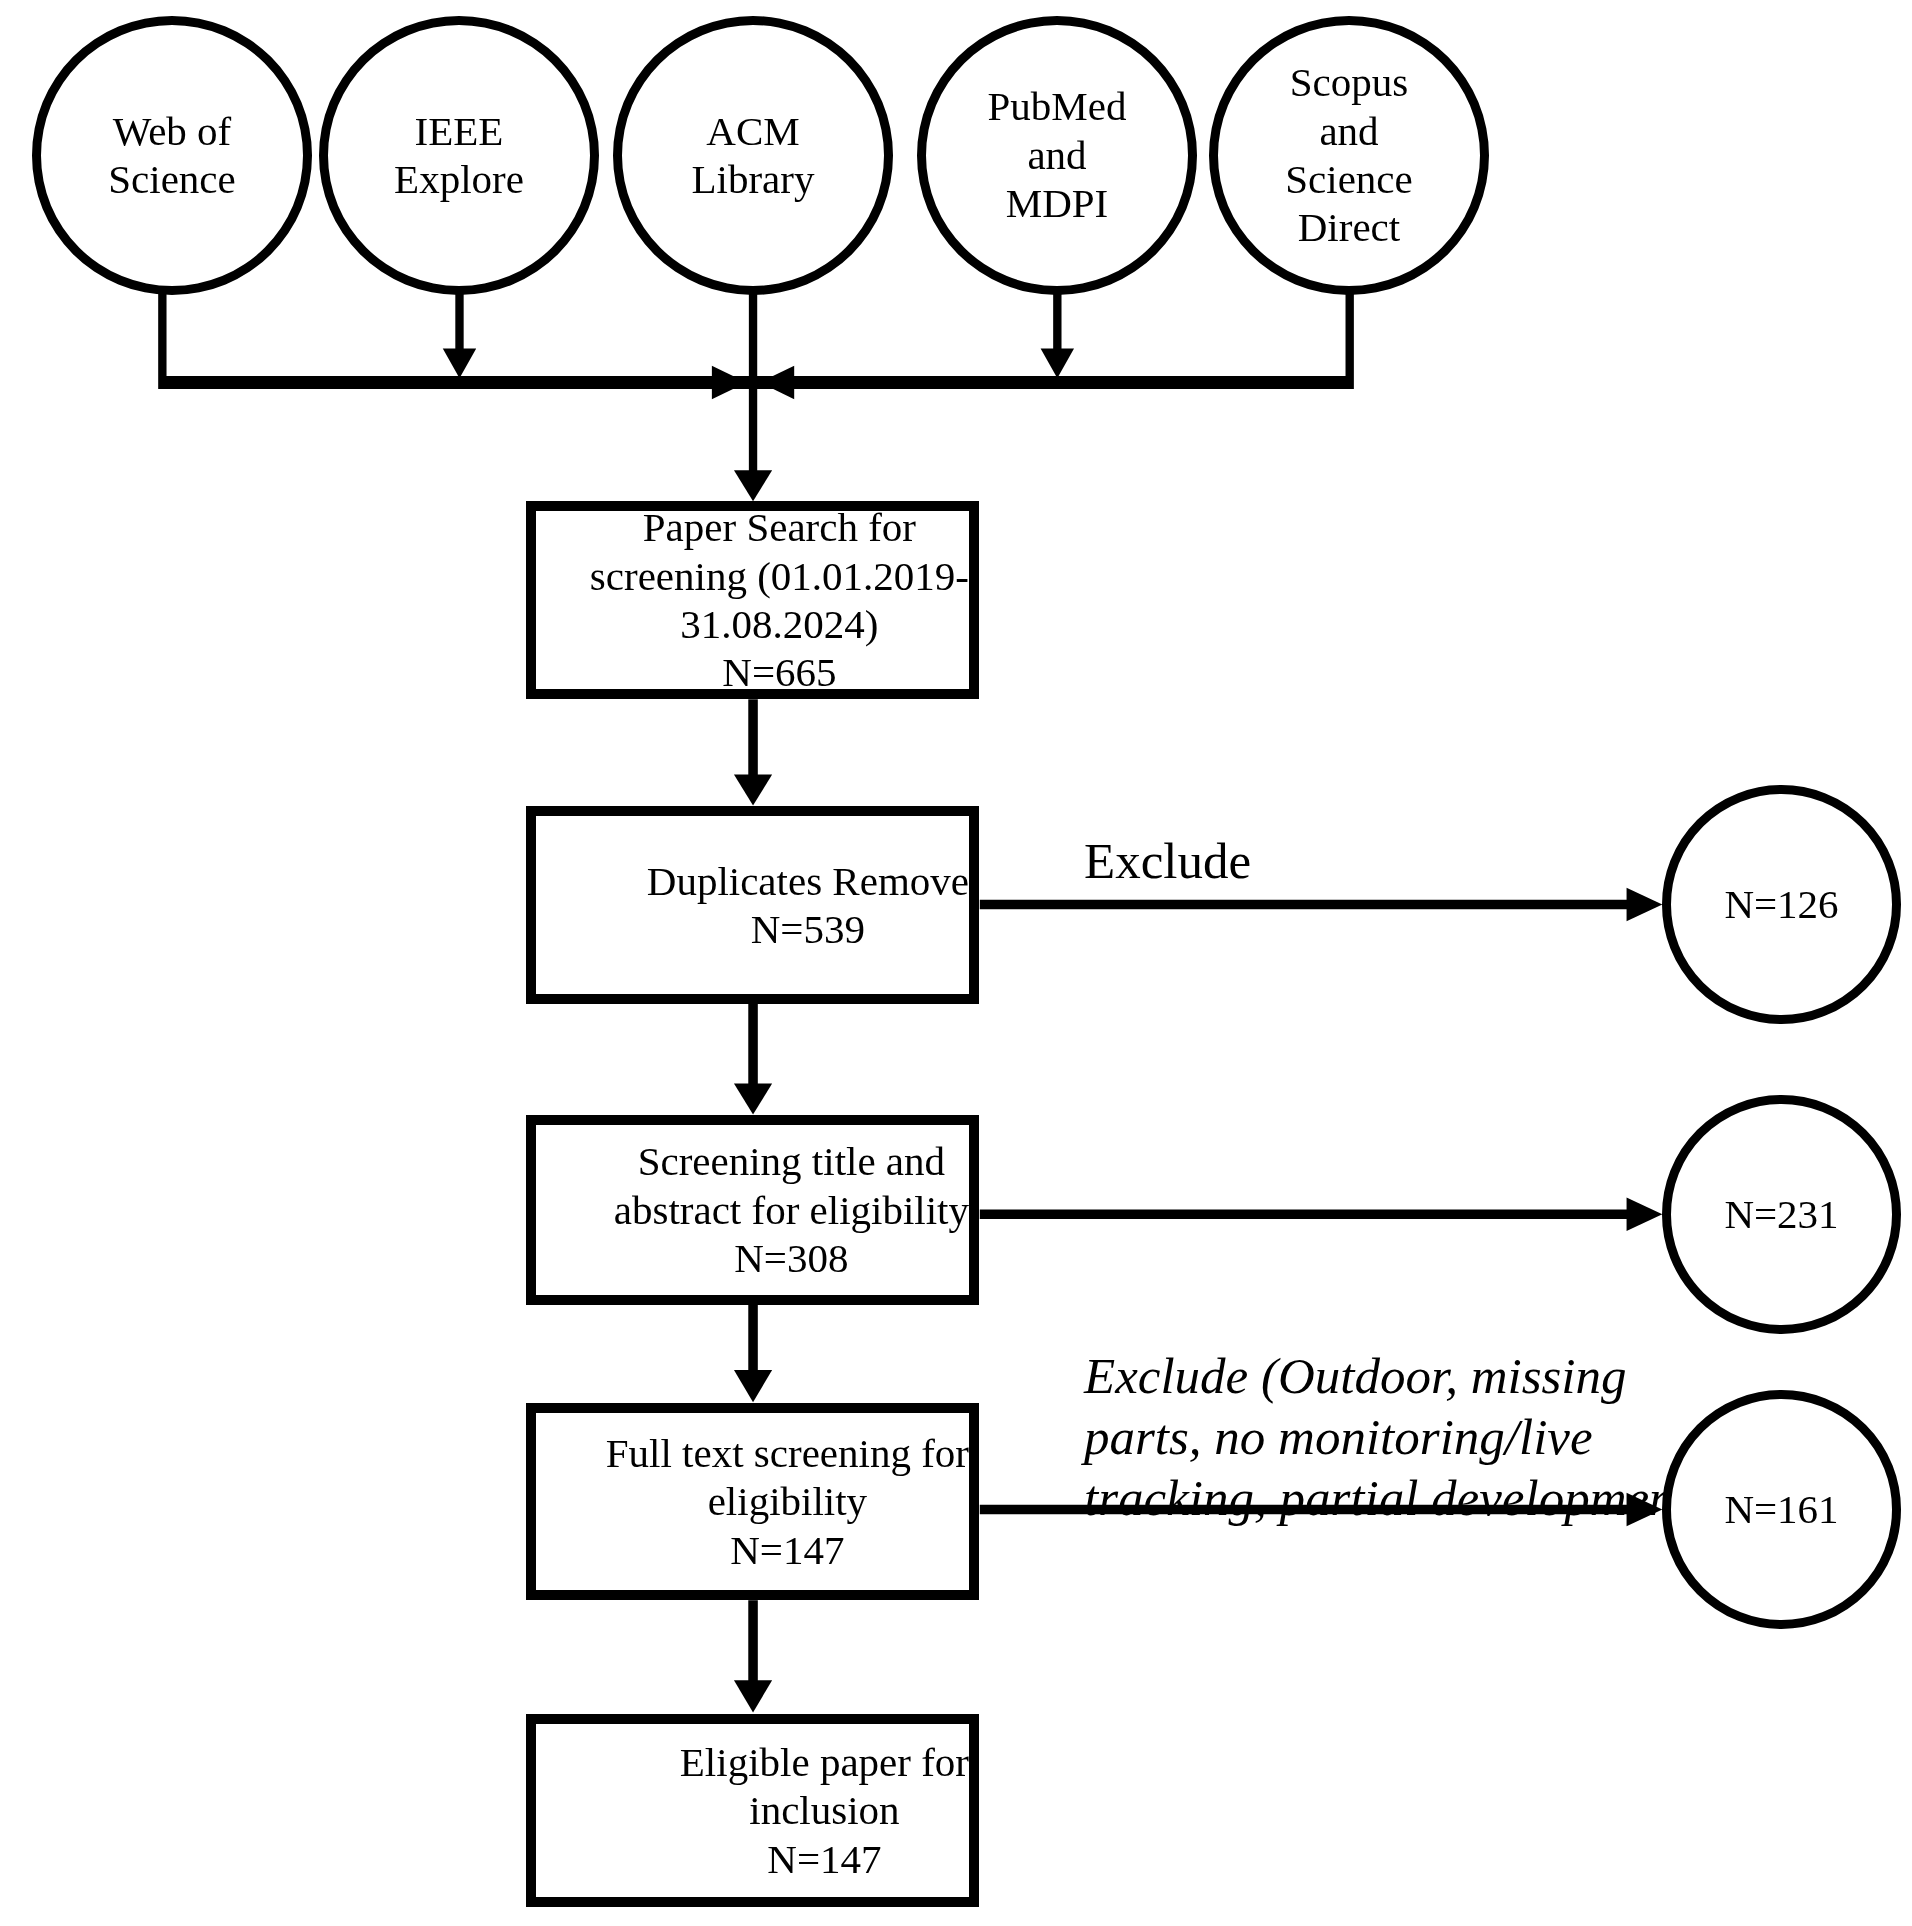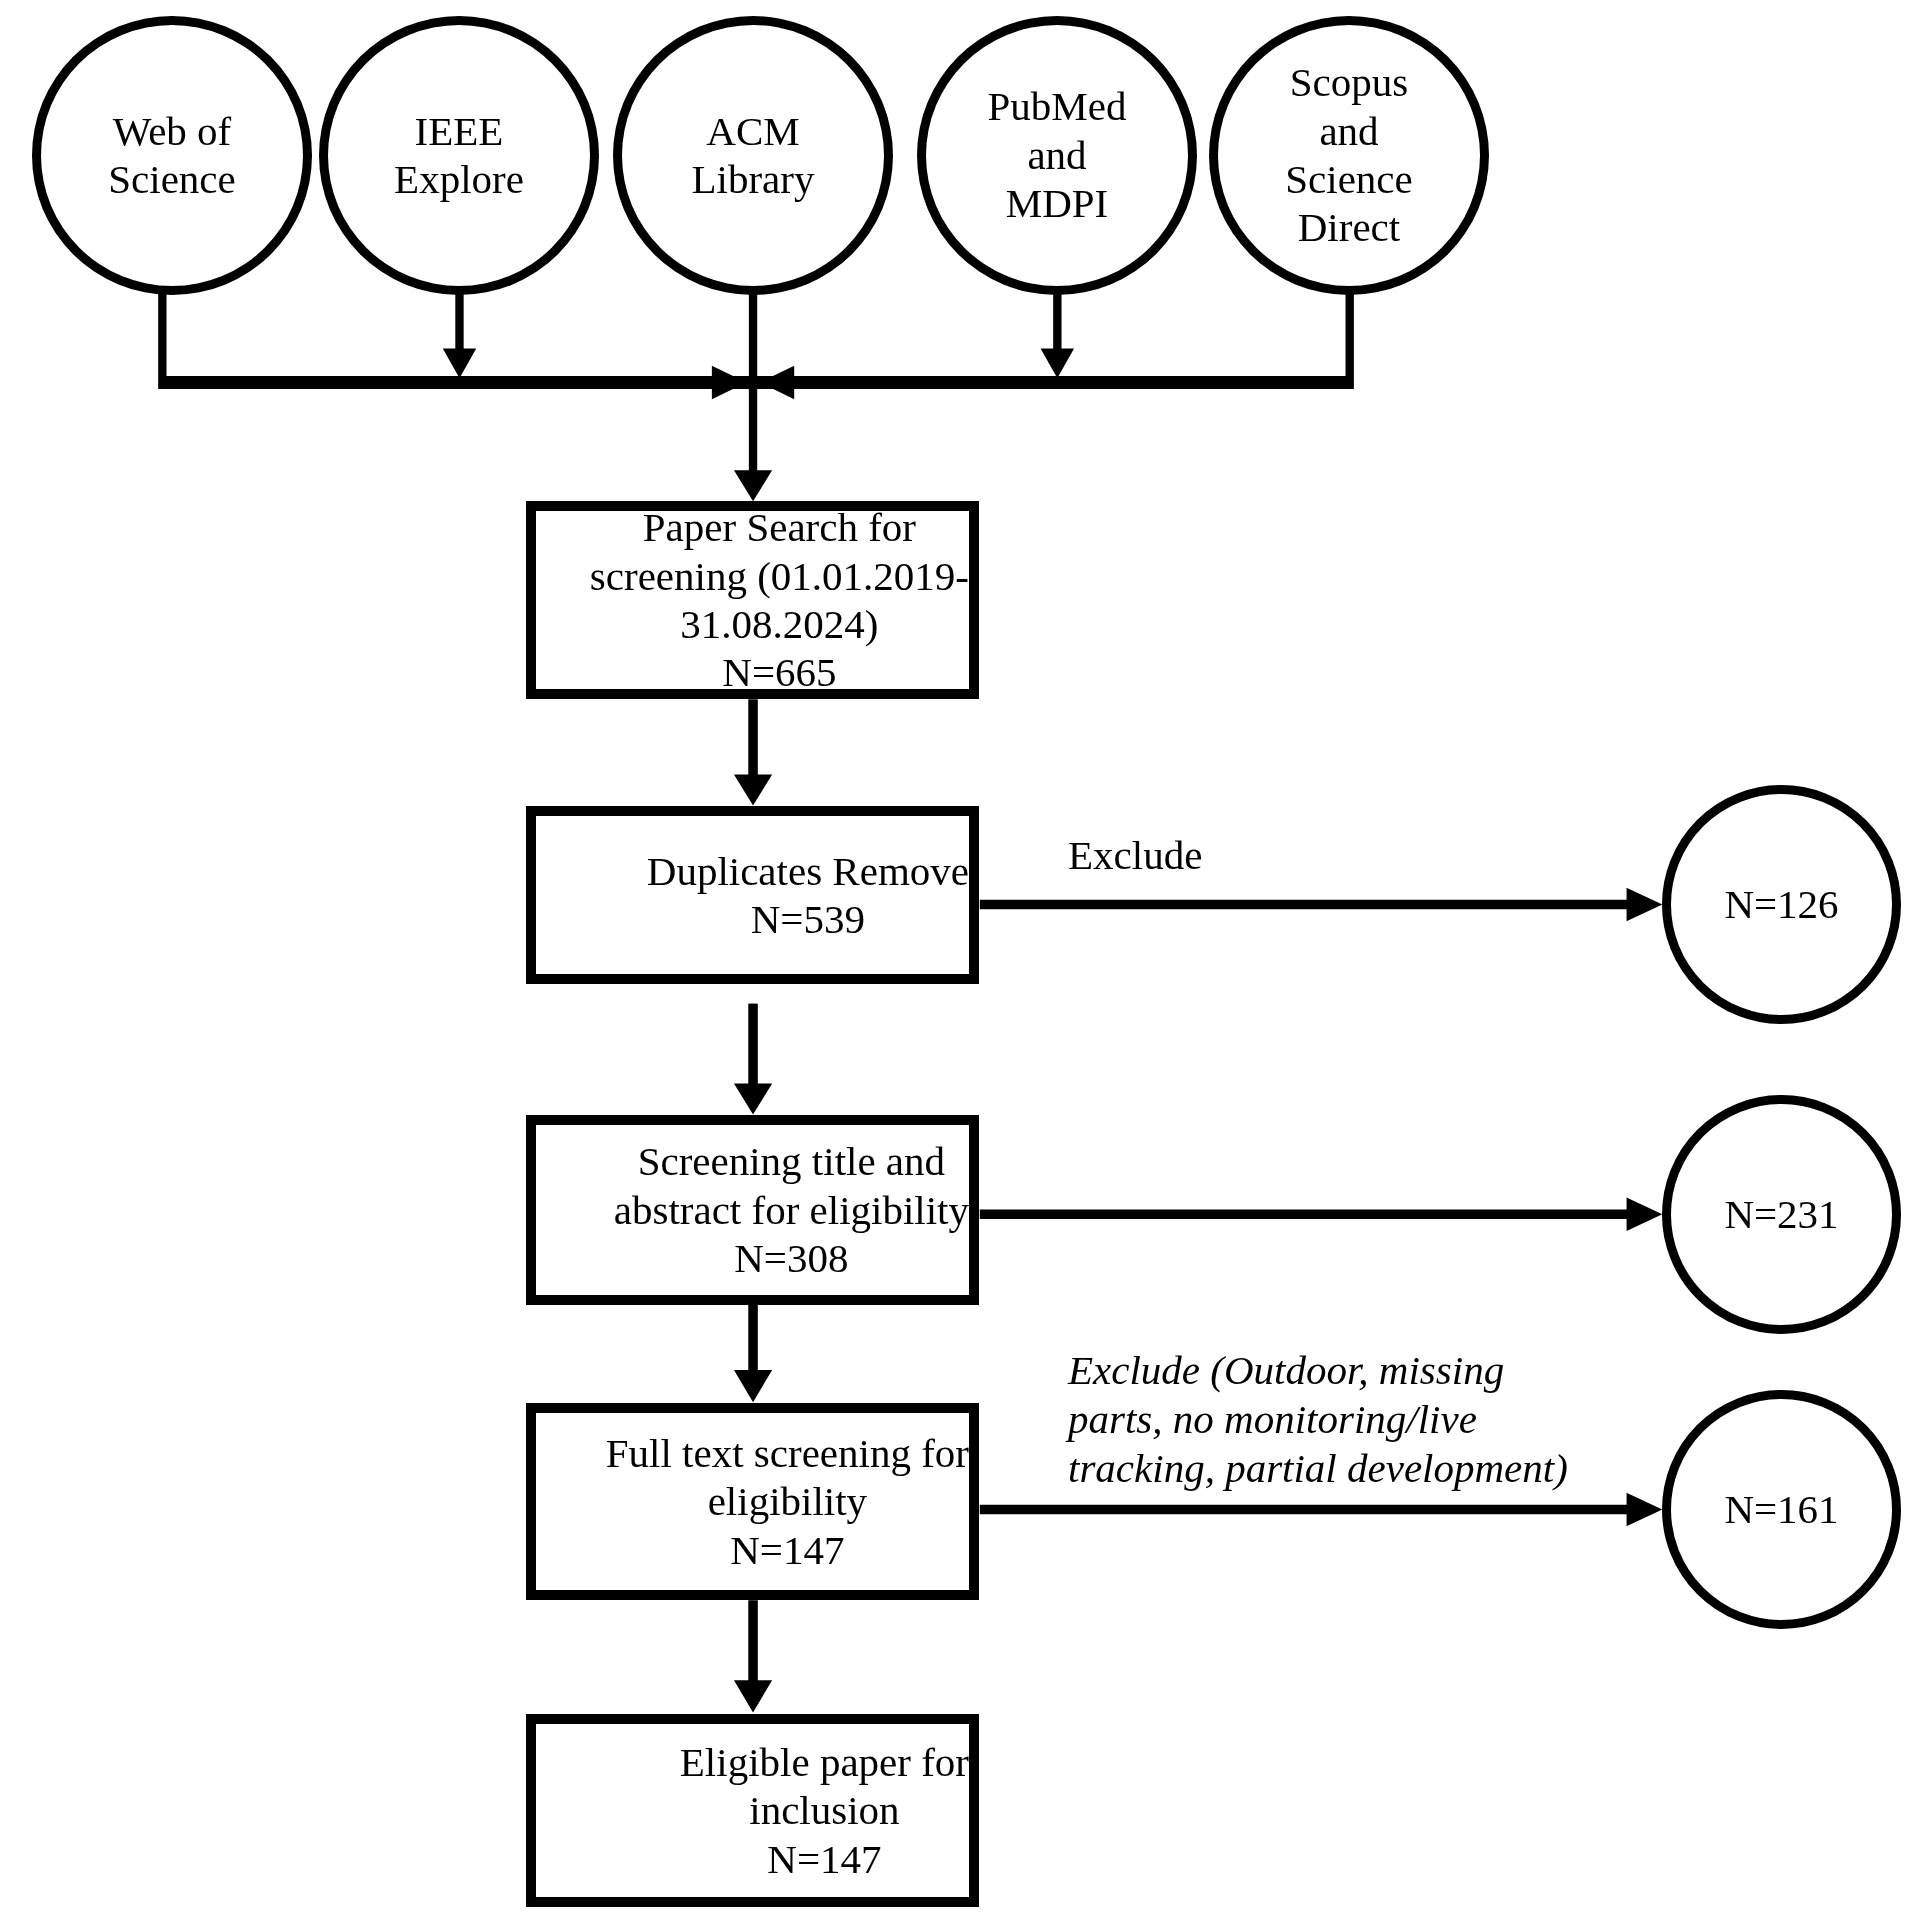--- a/index.html
+++ b/index.html
@@ -38,23 +38,24 @@
     white-space: pre-line;
     text-align: center;
     font-size: 41px;
     line-height: 1.18;
     color: #000000;
   }
   .exclude-text {
     position: absolute;
     white-space: pre-line;
     text-align: left;
-    font-size: 41px;
+    font-size: 51px;
     line-height: 1.20;
     color: #000000;
+    margin-left: 16px;
   }
   svg.connectors {
     position: absolute;
     left: 0;
     top: 0;
     width: 1913px;
     height: 1926px;
   }
   svg.connectors line { stroke: #000000; }
   svg.connectors polygon { fill: #000000; stroke: none; }
@@ -121,21 +122,21 @@
 Science
 Direct</div>
   </div>
 
   <div class="box" style="left:526px; top:501px; width:453px; height:198px;">
     <div class="node-text">Paper Search for
 screening (01.01.2019-
 31.08.2024)
 N=665</div>
   </div>
-  <div class="box" style="left:526px; top:806px; width:453px; height:178px;">
+  <div class="box" style="left:526px; top:806px; width:453px; height:198px;">
     <div class="node-text">Duplicates Remove
 N=539</div>
   </div>
   <div class="box" style="left:526px; top:1115px; width:453px; height:190px;">
     <div class="node-text">Screening title and
 abstract for eligibility
 N=308</div>
   </div>
   <div class="box" style="left:526px; top:1403px; width:453px; height:197px;padding-left:12px;">
     <div class="node-text">Full text screening for

